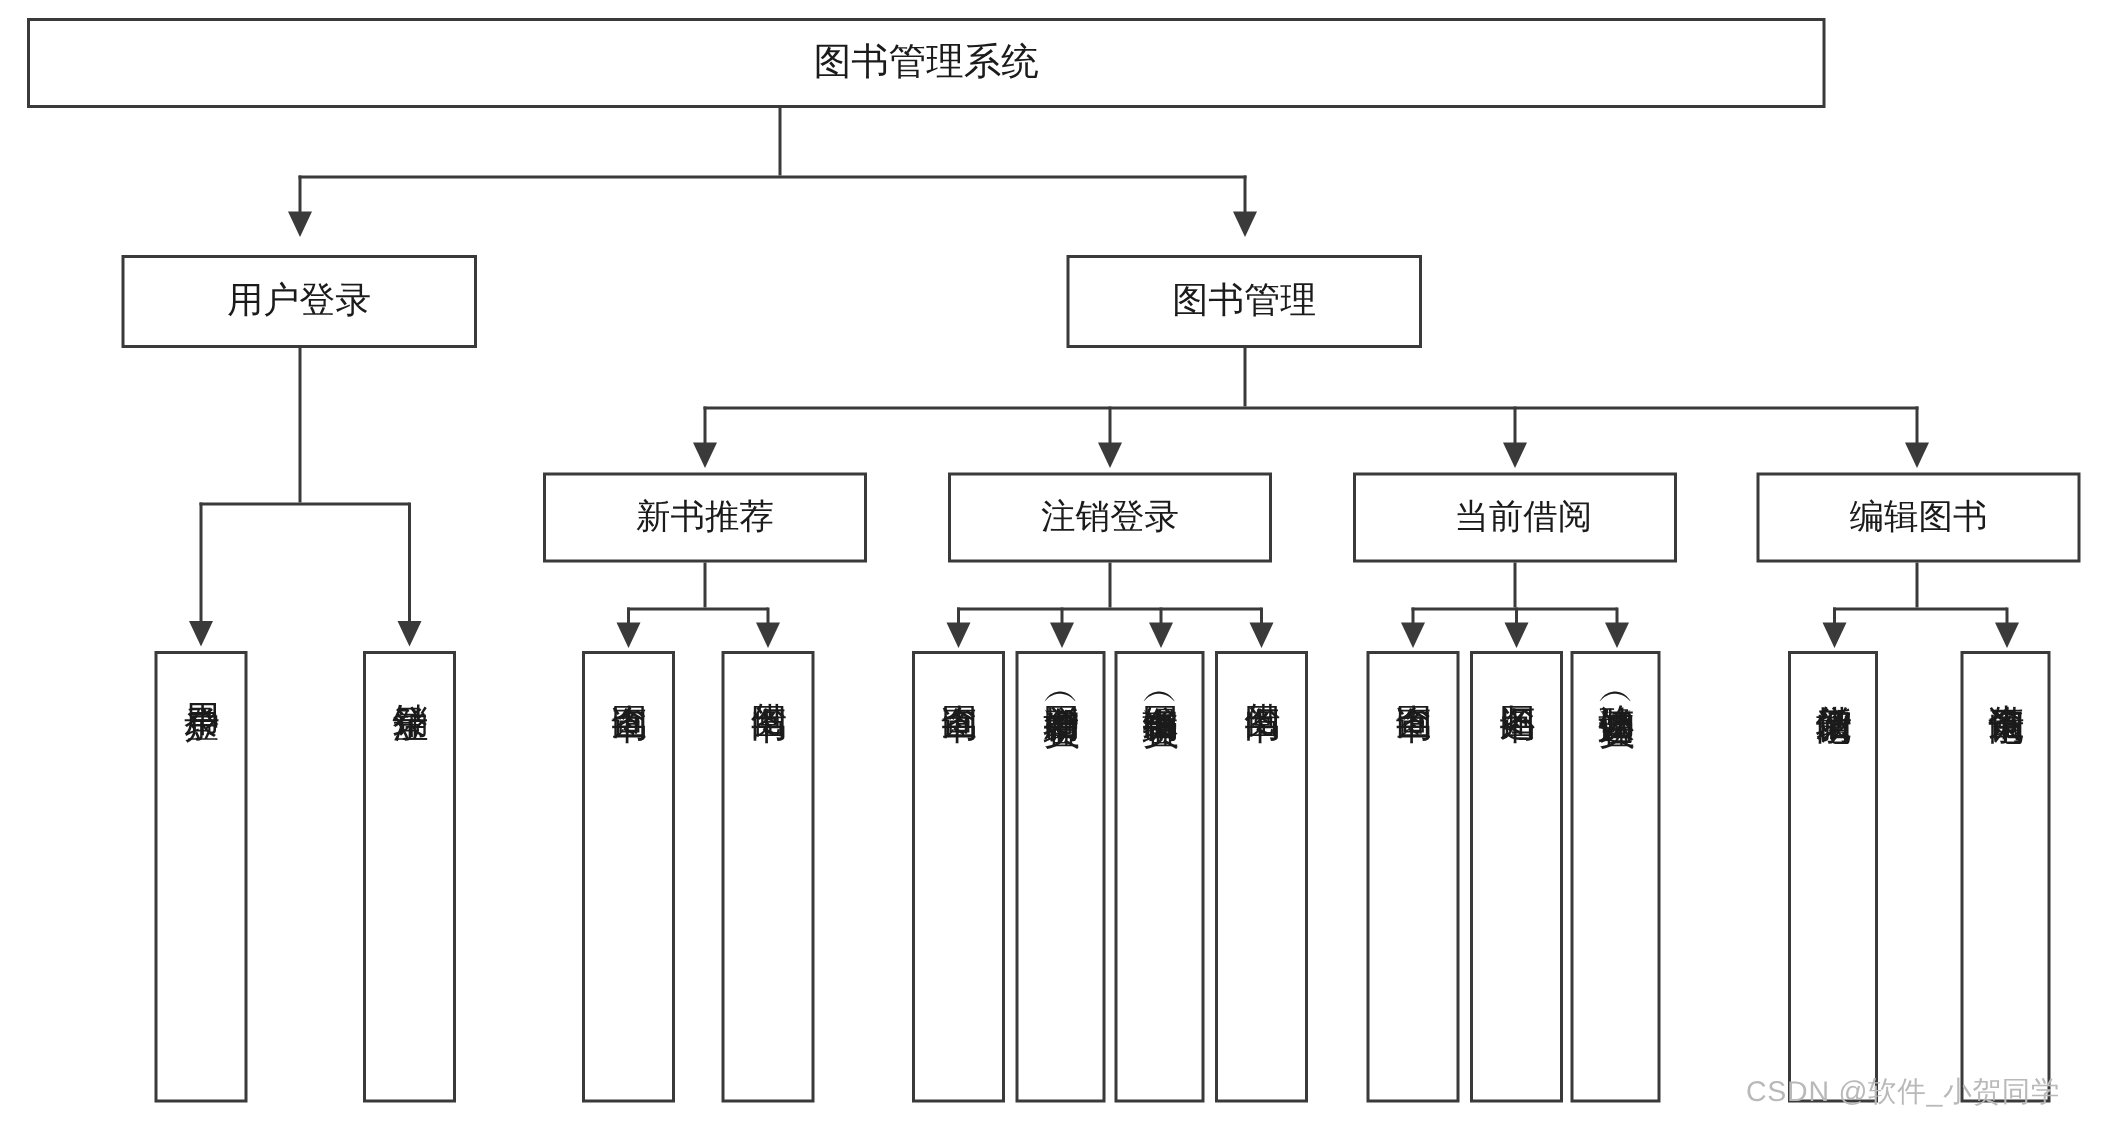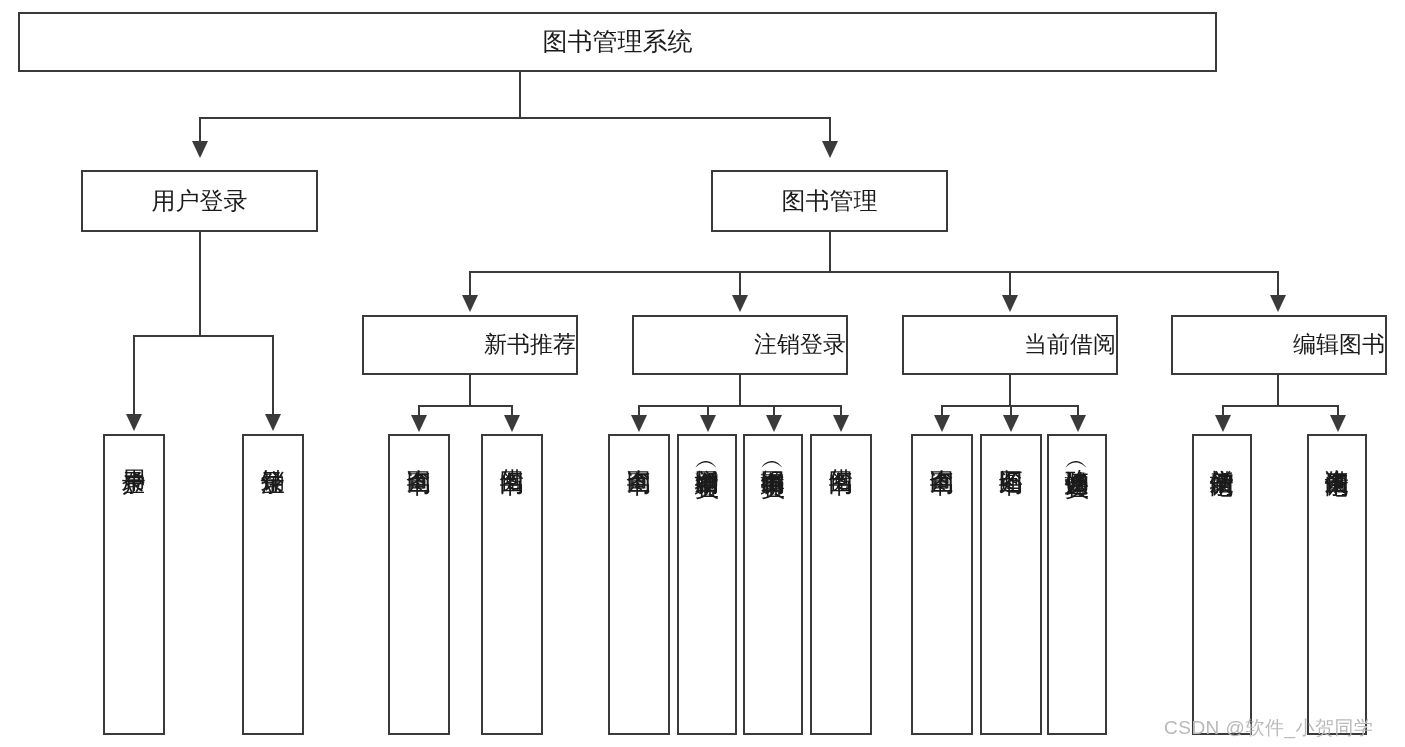--- a/index.html
+++ b/index.html
@@ -24,21 +24,21 @@
     display:flex;
     align-items:center;
     justify-content:center;
     color:#1b1b1b;
   }
   .node.root{
     border-width:2px;
     font-size:25px;
   }
   .node.lvl2{ font-size:24px; }
-  .node.lvl3{ font-size:23px;justify-content:flex-end; }
+  .node.lvl3{ font-size:23px; }
 
   .node .label{
     display:block;
     line-height:1.18;
     text-align:center;
     white-space:nowrap;
   }
 
   
   .node.leaf{

